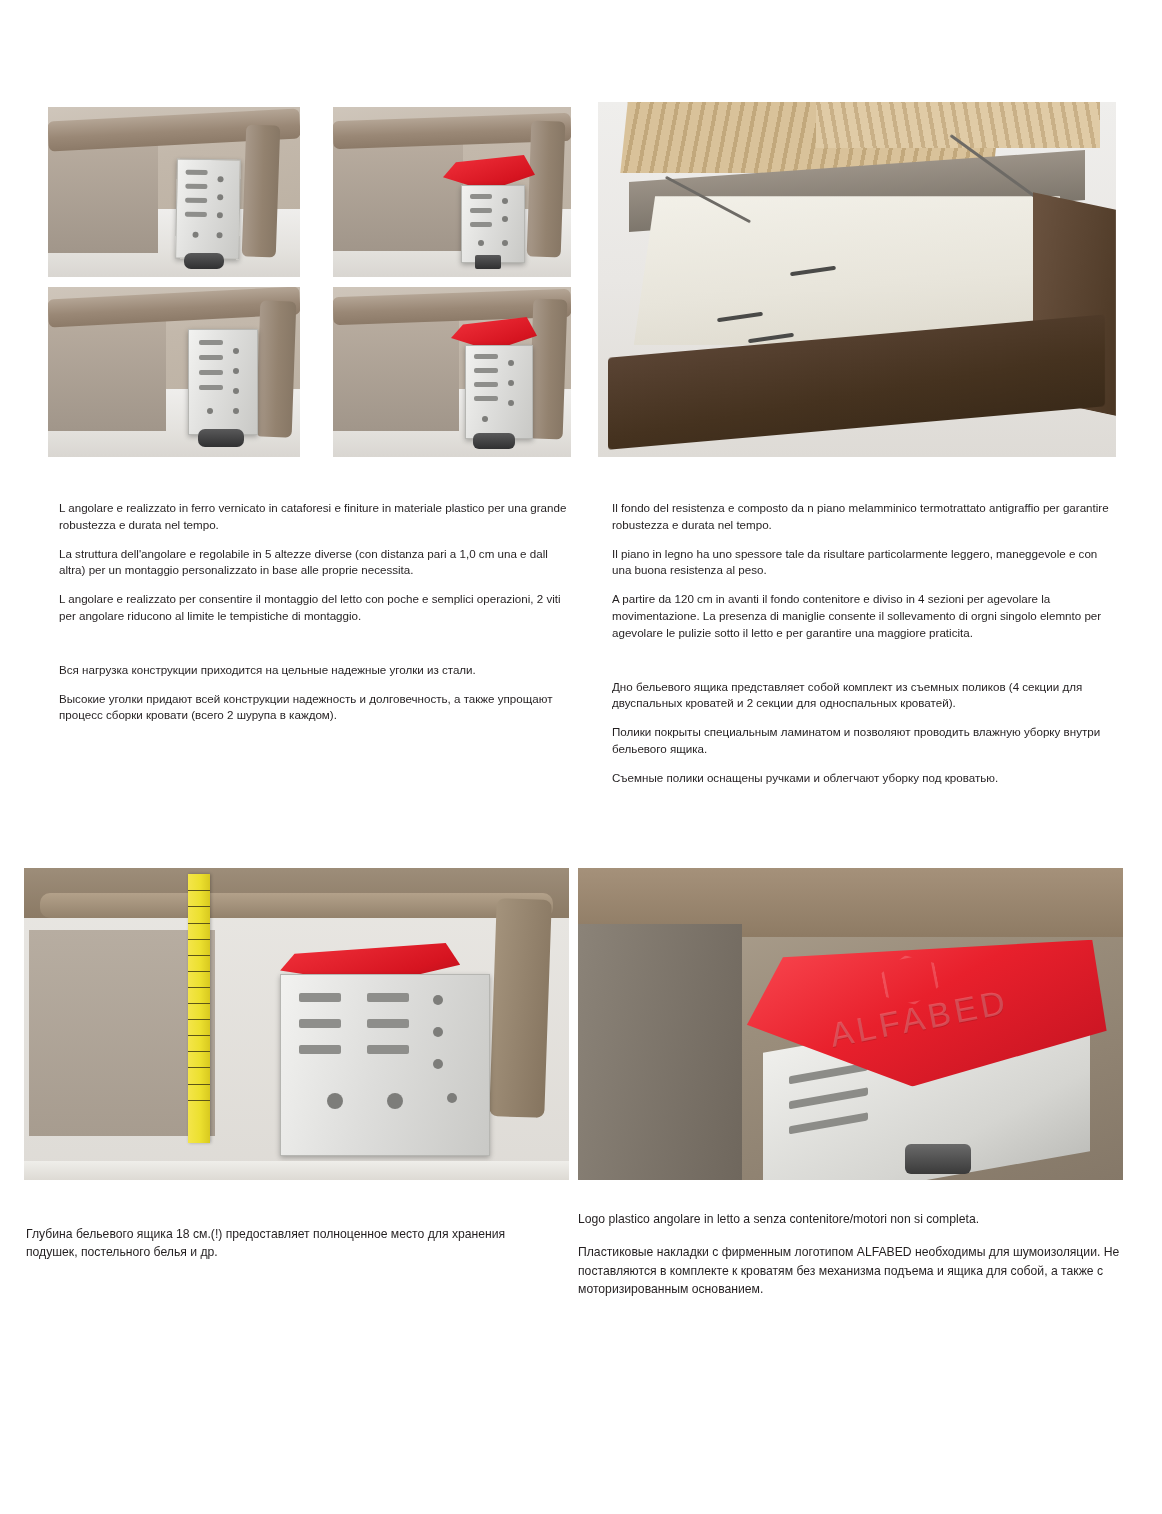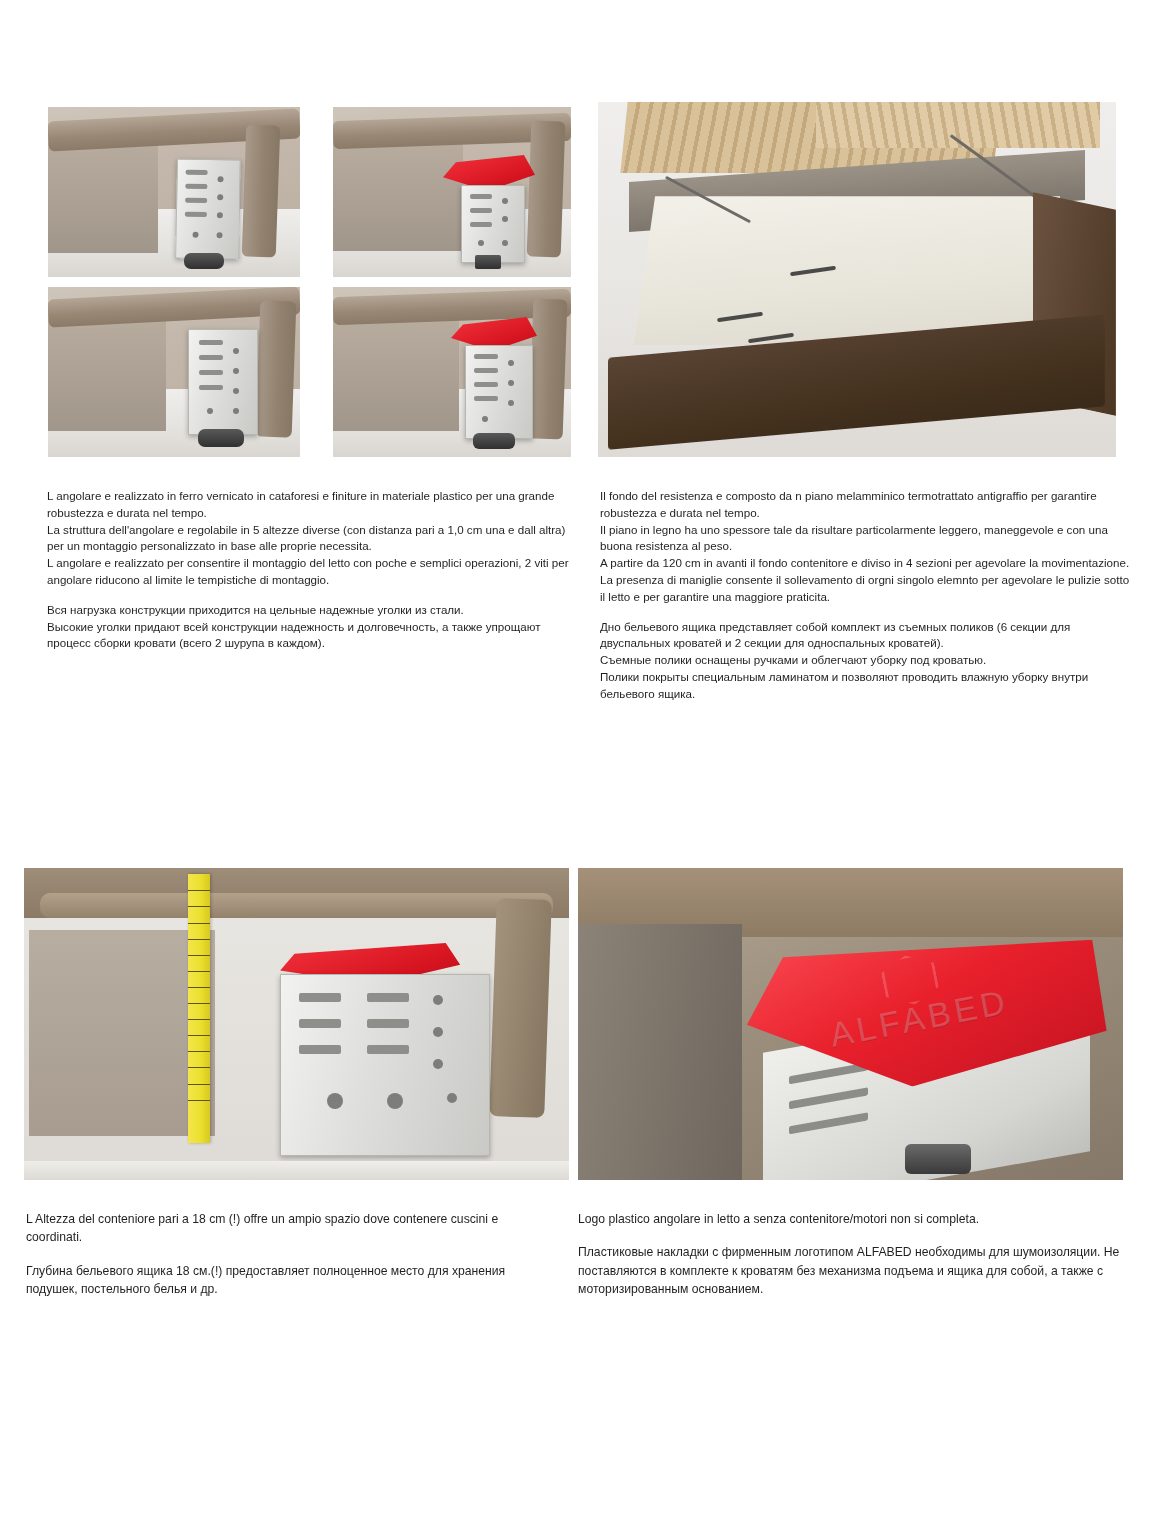--- a/index.html
+++ b/index.html
@@ -235,21 +235,21 @@
     border-radius: 6px;
   }
 
   
   .textcol {
     position: absolute;
     font-size: 11.6px;
     line-height: 1.45;
     color: #231f20;
   }
-  .textcol p { margin: 0; }
+  .textcol p { margin: 12px; }
   .textcol .gap { height: 13px; }
 
   .cap-block {
     position: absolute;
     font-size: 12.2px;
     line-height: 1.5;
     color: #231f20;
   }
   .cap-block p { margin: 0; }
   .cap-block .gap { height: 15px; }
@@ -366,23 +366,23 @@
     <div class="gap"></div>
     <p>Вся нагрузка конструкции приходится на цельные надежные уголки из стали.</p>
     <p>Высокие уголки придают всей конструкции надежность и долговечность, а также упрощают процесс сборки кровати (всего 2 шурупа в каждом).</p>
   </div>
 
   <div class="textcol" id="text-right-1" style="left:600px; top:488px; width:530px;">
     <p>Il fondo del resistenza e composto da n piano melamminico termotrattato antigraffio per garantire robustezza e durata nel tempo.</p>
     <p>Il piano in legno ha uno spessore tale da risultare particolarmente leggero, maneggevole e con una buona resistenza al peso.</p>
     <p>A partire da 120 cm in avanti il fondo contenitore e diviso in 4 sezioni per agevolare la movimentazione. La presenza di maniglie consente il sollevamento di orgni singolo elemnto per agevolare le pulizie sotto il letto e per garantire una maggiore praticita.</p>
     <div class="gap"></div>
-    <p>Дно бельевого ящика представляет собой комплект из съемных поликов (6 секции для двуспальных кроватей и 2 секции для односпальных кроватей).</p>
+    <p>Дно бельевого ящика представляет собой комплект из съемных поликов (4 секции для двуспальных кроватей и 2 секции для односпальных кроватей).</p>
+    <p>Полики покрыты специальным ламинатом и позволяют проводить влажную уборку внутри бельевого ящика.</p>
     <p>Съемные полики оснащены ручками и облегчают уборку под кроватью.</p>
-    <p>Полики покрыты специальным ламинатом и позволяют проводить влажную уборку внутри бельевого ящика.</p>
   </div>
 
   <div class="panel" id="photo-depth" style="left:24px; top:868px; width:545px; height:312px;">
     <div class="wall"></div>
     <div class="headboard"></div>
     <div class="toprail"></div>
     <div class="sideband"></div>
     <div class="panelgrey"></div>
     <div class="redcap" style="left:47%; top:24%; width:180px; height:42px; clip-path:polygon(8% 26%, 92% 0%, 100% 52%, 52% 100%, 0% 66%);"></div>
     <div class="bracket" style="left:47%; top:34%; width:208px; height:180px;">
@@ -429,21 +429,20 @@
       <div class="slot" style="left:8%; top:50%; width:24%;"></div>
     </div>
     <div class="wheel"></div>
     <div class="redplate"></div>
     <div class="logomark"></div>
     <div class="logotext">ALFABED</div>
 
   </div>
 
   <div class="cap-block" id="caption-left-2" style="left:26px; top:1210px; width:515px;">
-    <p>L Altezza del conteniore pari a 18 cm (!) offre un ampio spazio dove contenere cuscini e coordinati.</p>
     <div class="gap"></div>
     <p>Глубина бельевого ящика 18 см.(!) предоставляет полноценное место для хранения подушек, постельного белья и др.</p>
   </div>
 
   <div class="cap-block" id="caption-right-2" style="left:578px; top:1210px; width:548px;">
     <p>Logo plastico angolare in letto a senza contenitore/motori non si completa.</p>
     <div class="gap"></div>
     <p>Пластиковые накладки с фирменным логотипом ALFABED необходимы для шумоизоляции. Не поставляются в комплекте к кроватям без механизма подъема и ящика для собой, а также с моторизированным основанием.</p>
   </div>
 

